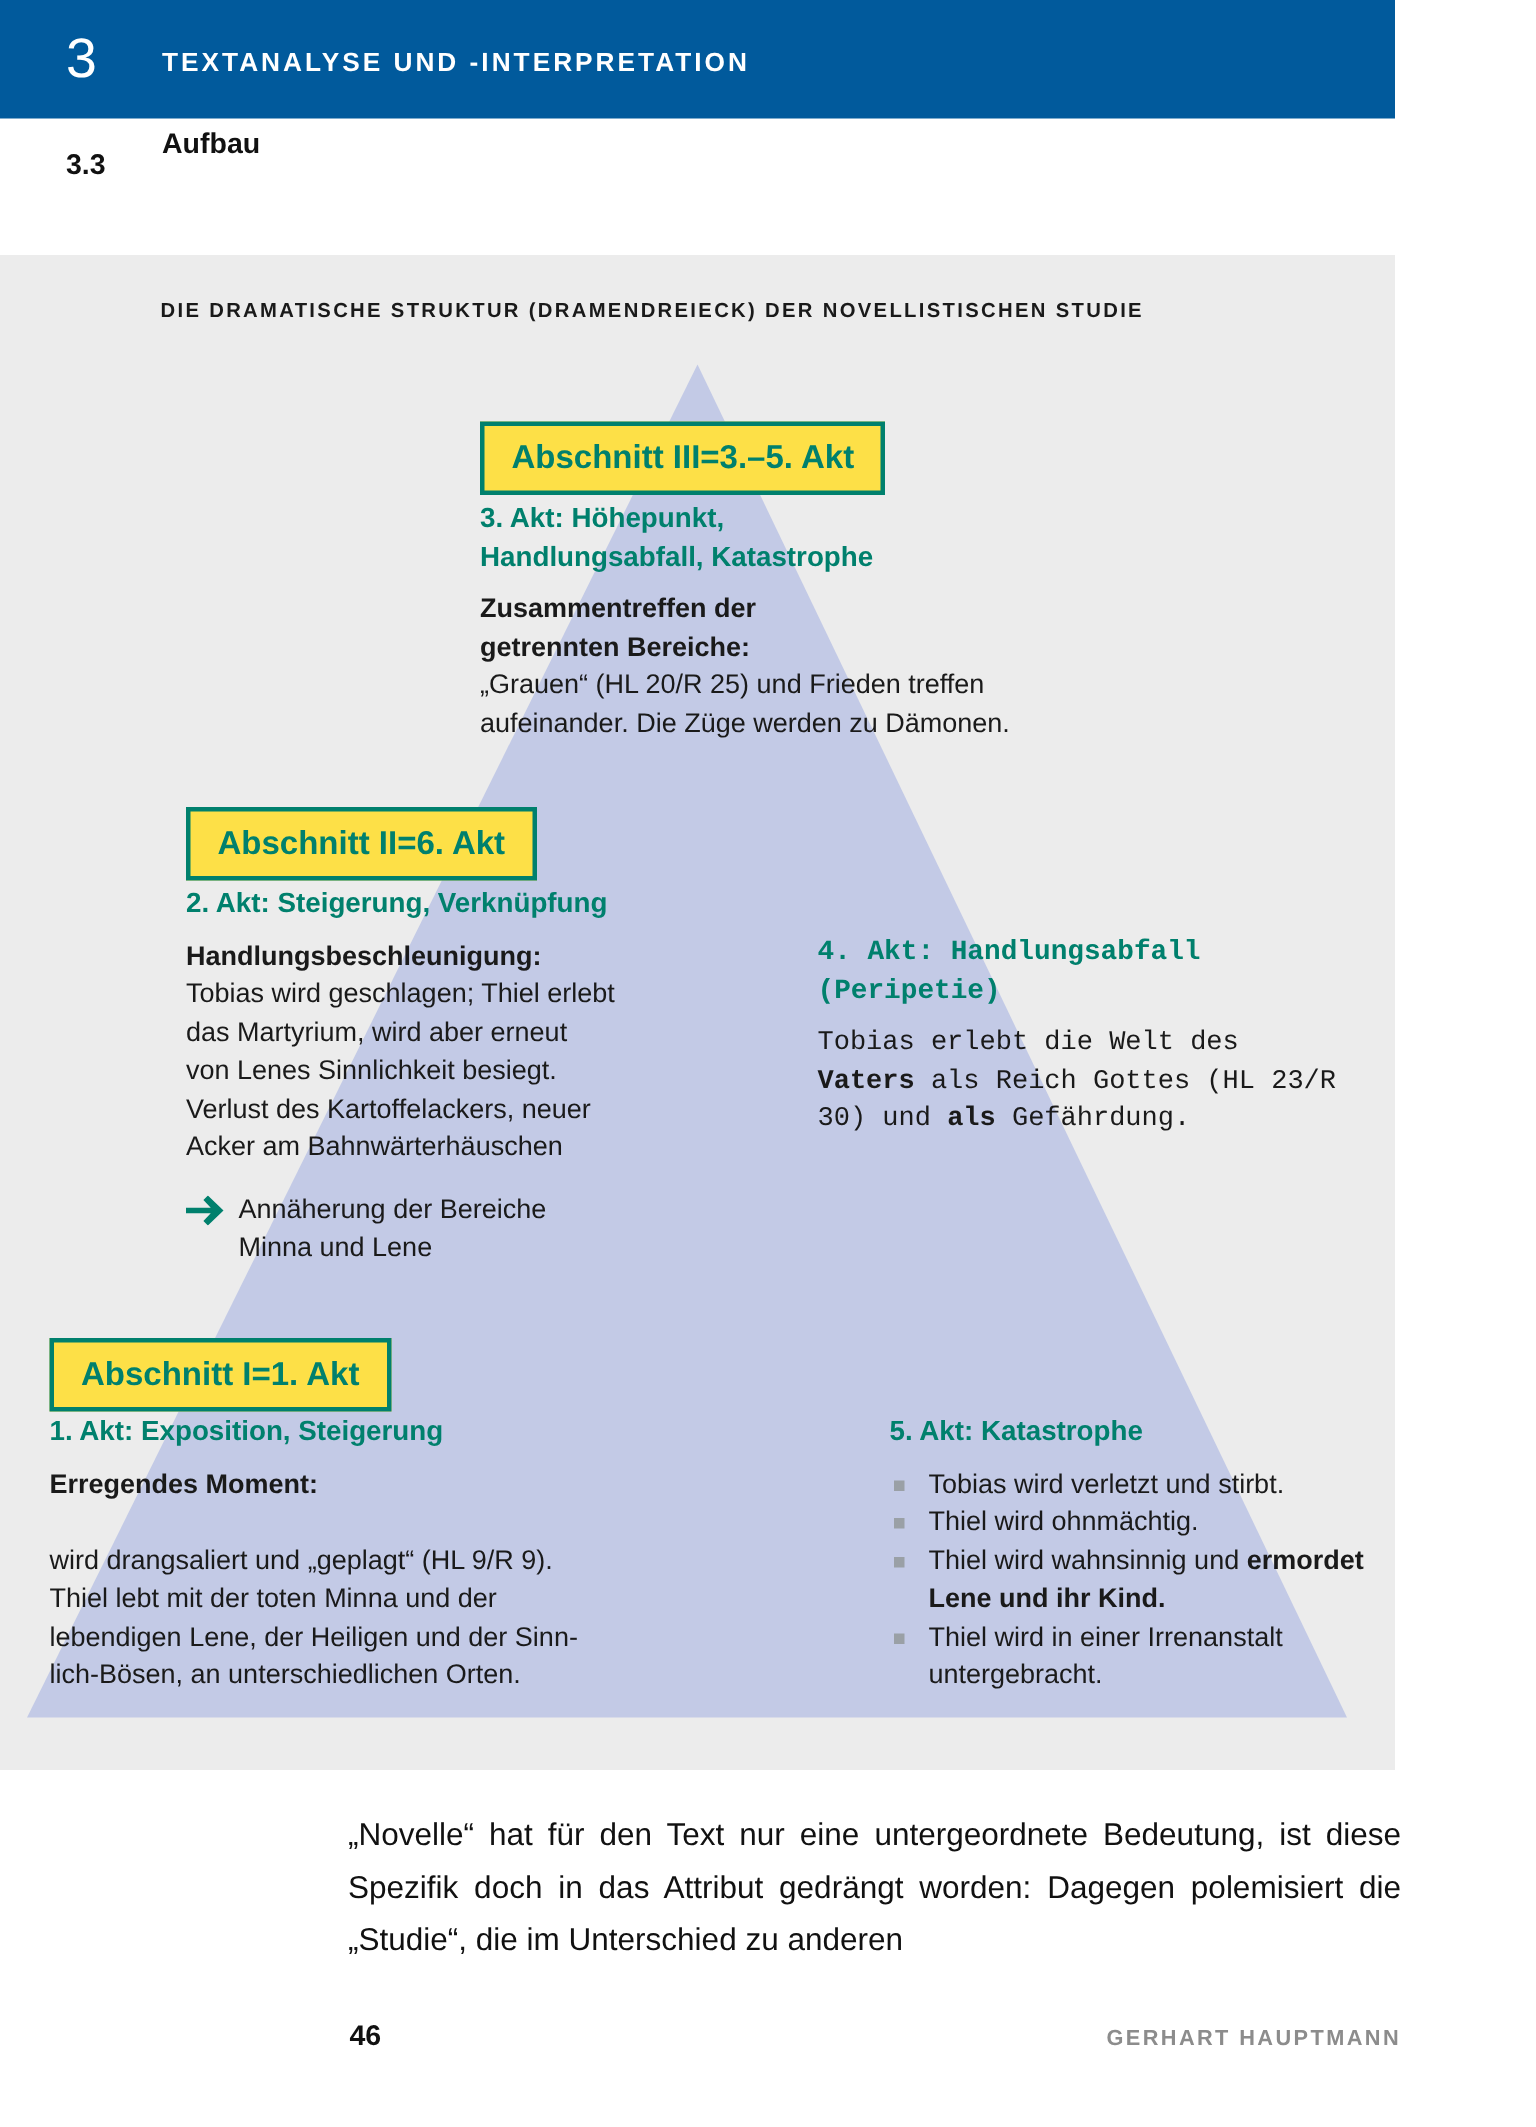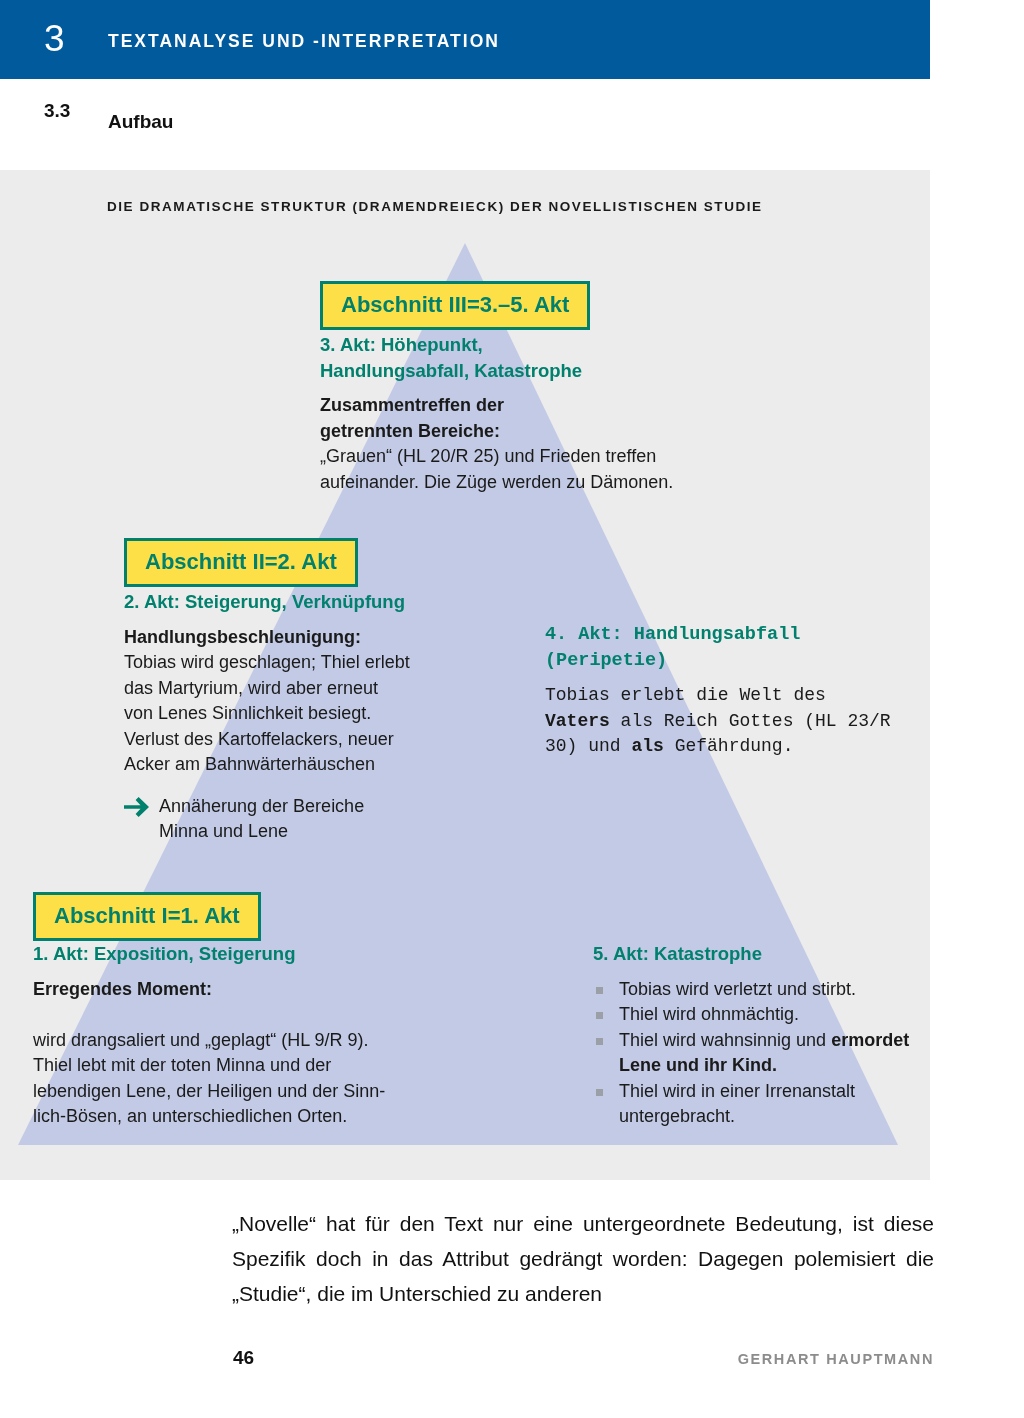--- a/index.html
+++ b/index.html
@@ -56,21 +56,21 @@
     left: 44px;
     top: 99px;
     font-size: 19px;
     line-height: 24px;
     font-weight: 700;
     color: #111111;
   }
   .section-title {
     position: absolute;
     left: 108px;
-    top: 110px;
+    top: 85px;
     font-size: 19px;
     line-height: 24px;
     font-weight: 700;
     color: #111111;
   }
 
   
   .panel {
     position: absolute;
     left: 0;
@@ -232,21 +232,21 @@
 
   <div class="panel"></div>
 
   <svg class="triangle-wrap" viewBox="0 0 930 1010" preserveAspectRatio="none">
     <polygon points="465,73 898,975 18,975" fill="#c3cae6"></polygon>
   </svg>
 
   <div class="panel-title">DIE DRAMATISCHE STRUKTUR (DRAMENDREIECK) DER NOVELLISTISCHEN STUDIE</div>
 
   <div class="sec-box" id="sec-box-iii">Abschnitt III=3.–5. Akt</div>
-  <div class="sec-box" id="sec-box-ii">Abschnitt II=2. Akt</div>
+  <div class="sec-box" id="sec-box-ii">Abschnitt II=6. Akt</div>
   <div class="sec-box" id="sec-box-i">Abschnitt I=1. Akt</div>
 
   <div class="act-block" id="act3">
     <div class="act-head">
       <span>3. Akt: Höhepunkt,</span><br>
       <span>Handlungsabfall, Katastrophe</span>
     </div>
     <p class="act-lead">
       <span>Zusammentreffen der</span><br>
       <span>getrennten Bereiche:</span>

